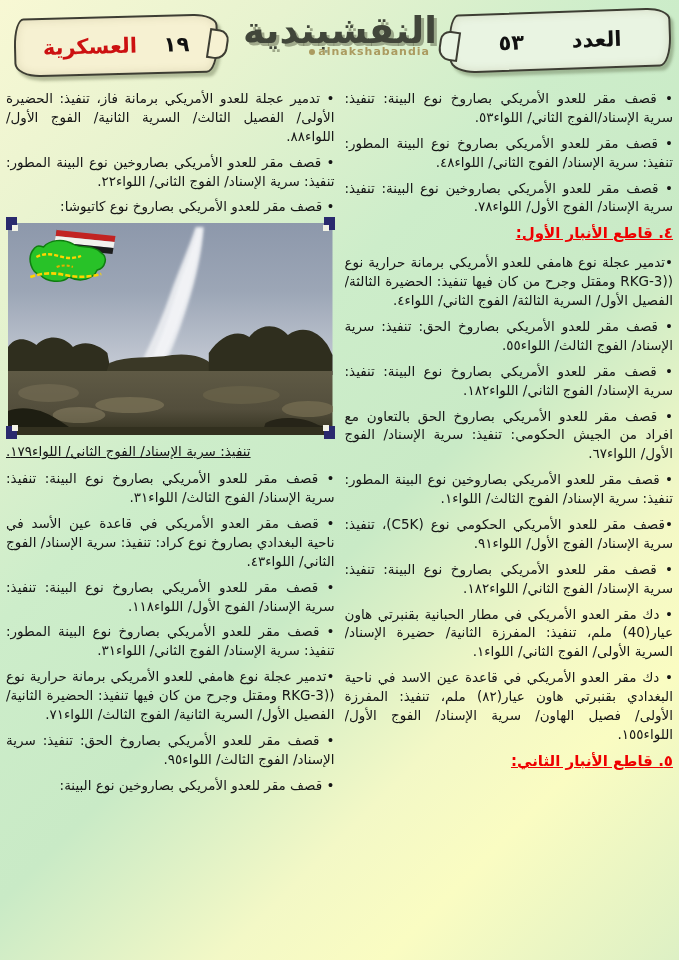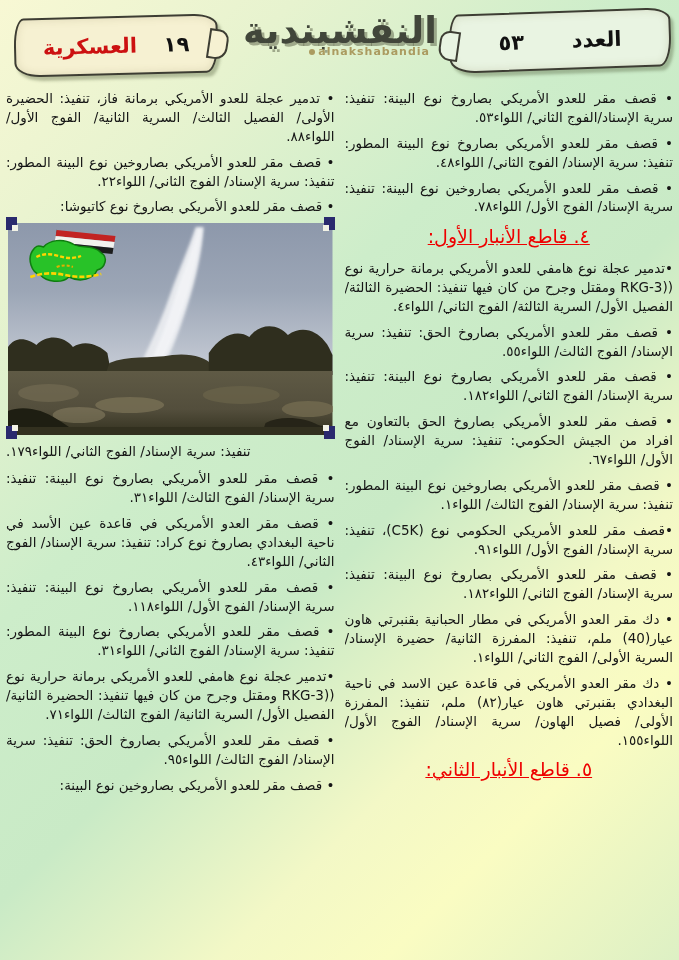--- a/index.html
+++ b/index.html
@@ -51,24 +51,24 @@
     display:flex;gap:10px;direction:rtl;
   }
   .col{
     flex:1;min-width:0;overflow:hidden;
     direction:rtl;text-align:justify;
     font-size:13.5px;line-height:1.40;
     padding-top:2px;
   }
   .col p{margin:0 0 7px;}
   p.heading{
-    color:#ee0000;font-weight:normal;text-decoration:underline;
-    text-align:center;font-size:19px;margin:4px 0 9px;
+    color:#ee0000;font-weight:bold;text-decoration:underline;
+    text-align:right;font-size:15px;margin:4px 0 9px;
   }
-  p.caption{text-align:left;margin:3px 0 8px;}
+  p.caption{text-align:left;margin:3px 0 8px;text-decoration:underline;}
   
   figure.photo{position:relative;margin:5px 2px 7px;width:auto;height:212px;}
   figure.photo svg{display:block;width:100%;height:100%;}
   .cm{position:absolute;width:13px;height:13px;background:#2a2a6e;}
   .cm::after{content:"";position:absolute;width:6px;height:6px;background:#f2f2e6;}
   .cm.tl{top:-6px;left:-4px;}  .cm.tl::after{right:-1px;bottom:-1px;}
   .cm.tr{top:-6px;right:-4px;} .cm.tr::after{left:-1px;bottom:-1px;}
   .cm.bl{bottom:-4px;left:-4px;}  .cm.bl::after{right:-1px;top:-1px;}
   .cm.br{bottom:-4px;right:-4px;} .cm.br::after{left:-1px;top:-1px;}
 </style>

